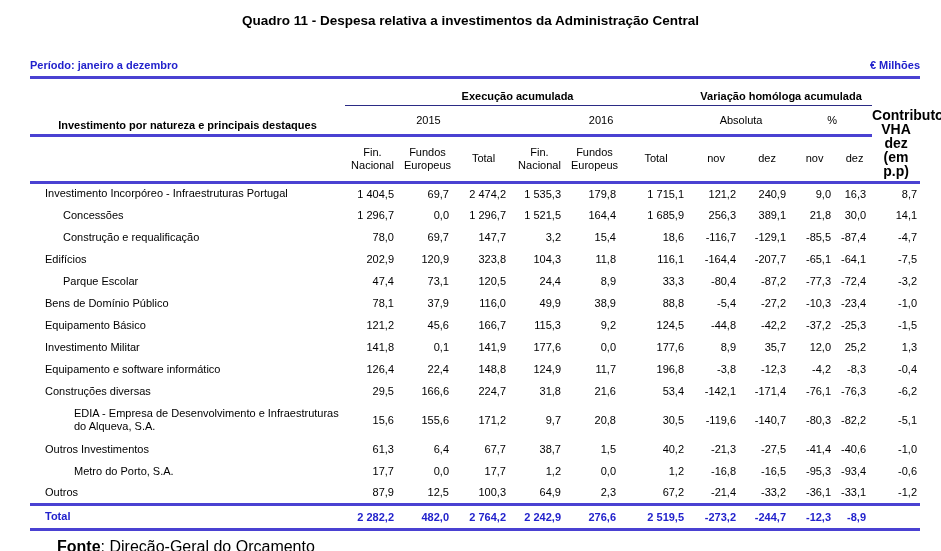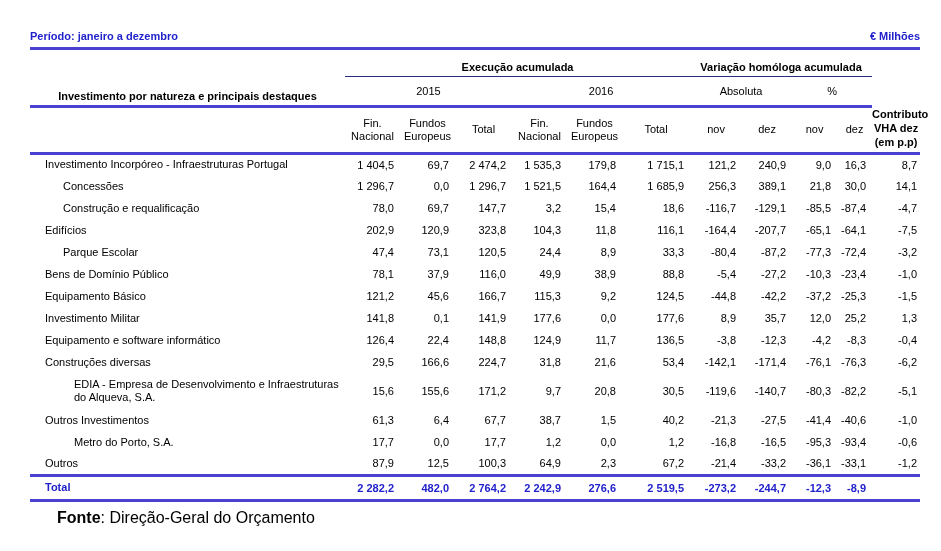--- a/index.html
+++ b/index.html
@@ -60,21 +60,21 @@
   }
   th.stub{
     vertical-align:middle;
     text-align:center;
     border-bottom:3px solid var(--thick-line);
     font-weight:normal;
   }
   th.contrib{
     vertical-align:middle;
     font-weight:bold;
-    font-size:11px;
+    font-size:14px;
     line-height:14px;
     white-space:pre-line;
     border-bottom:3px solid var(--thick-line);
   }
   thead .cols th, thead .cols td{
     height:47px;
     vertical-align:middle;
     text-align:center;
     line-height:13px;
     border-bottom:3px solid var(--thick-line);
@@ -109,20 +109,21 @@
     margin:7px 0 0 57px;
     font-size:16px;
   }
   .fonte b{font-weight:bold;}
 </style>
 </head>
 <body>
 
 <div class="page">
 
+  <div class="title">Quadro 11 - Despesa relativa a investimentos da Administração Central</div>
 
   <div class="period-bar">
     <span>Período: janeiro a dezembro</span>
     <span>€ Milhões</span>
   </div>
 
   <table>
     <colgroup>
       <col style="width:315px">
       <col style="width:55px">
@@ -279,21 +280,21 @@
           <td class="num">25,2</td>
           <td class="num last">1,3</td>
         </tr>
         <tr>
           <td class="label ind0">Equipamento e software informático</td>
           <td class="num">126,4</td>
           <td class="num">22,4</td>
           <td class="num">148,8</td>
           <td class="num">124,9</td>
           <td class="num">11,7</td>
-          <td class="num">136,5</td>
+          <td class="num">196,8</td>
           <td class="num">-3,8</td>
           <td class="num">-12,3</td>
           <td class="num">-4,2</td>
           <td class="num">-8,3</td>
           <td class="num last">-0,4</td>
         </tr>
         <tr>
           <td class="label ind0">Construções diversas</td>
           <td class="num">29,5</td>
           <td class="num">166,6</td>

